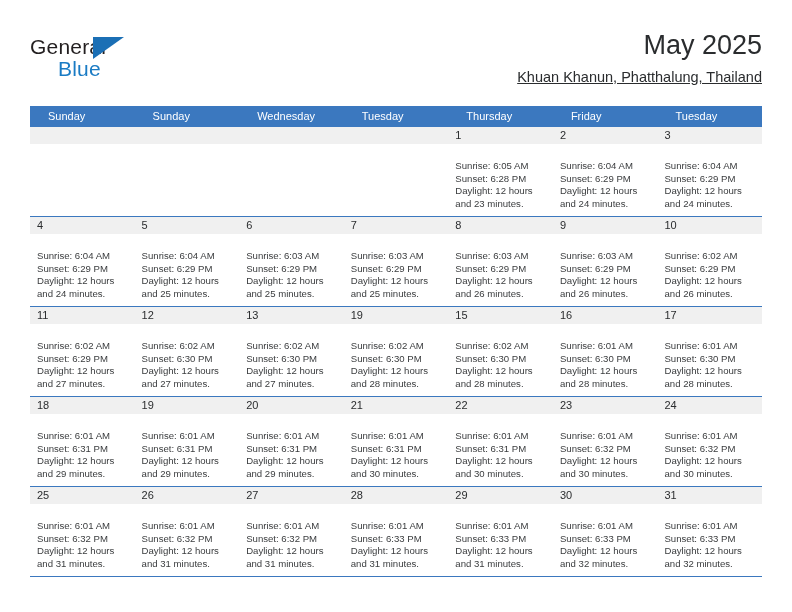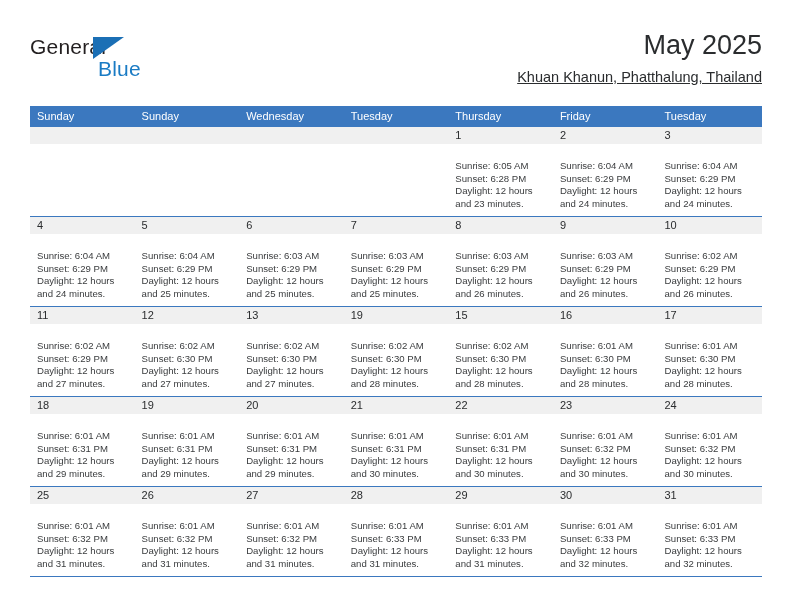--- a/index.html
+++ b/index.html
@@ -47,21 +47,20 @@
     line-height: 26px;
   }
   .logo-blue {
     position: absolute;
     left: 28px;
     top: 22px;
     font-size: 21px;
     letter-spacing: 0.2px;
     color: #1a7bc4;
     line-height: 26px;
-    margin-left: 40px;
   }
   .logo-triangle {
     position: absolute;
     left: 63px;
     top: 3px;
     width: 0;
     height: 0;
     border-left: 31px solid #1b6fb5;
     border-bottom: 22px solid transparent;
   }
@@ -98,21 +97,21 @@
   .weekday-row {
     display: flex;
     background: #3b78bf;
     height: 21px;
   }
   .weekday {
     flex: 1 1 0;
     color: #ffffff;
     font-size: 11px;
     line-height: 21px;
-    padding-left: 7px;
+    padding-left: 18px;
     box-sizing: border-box;
     white-space: nowrap;
   }
   .week-row {
     display: flex;
     border-bottom: 1.5px solid #3b78bf;
     height: 89px;
   }
   .week-row.first {
     border-top: none;

